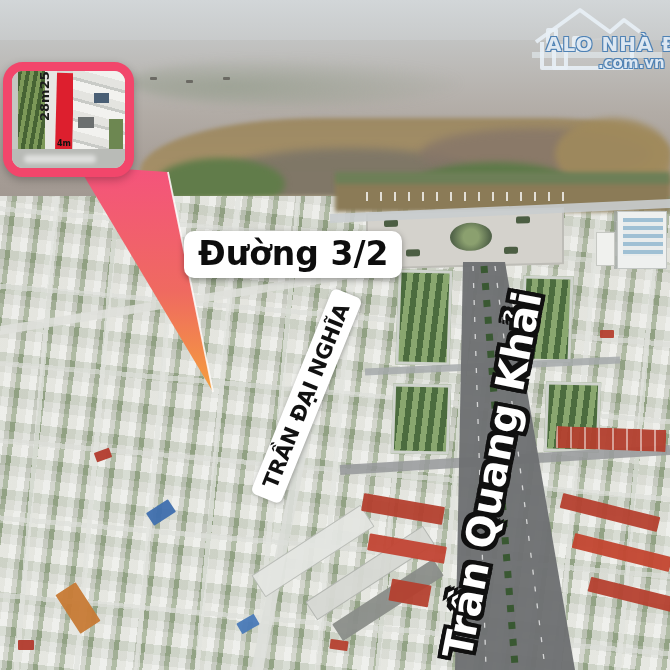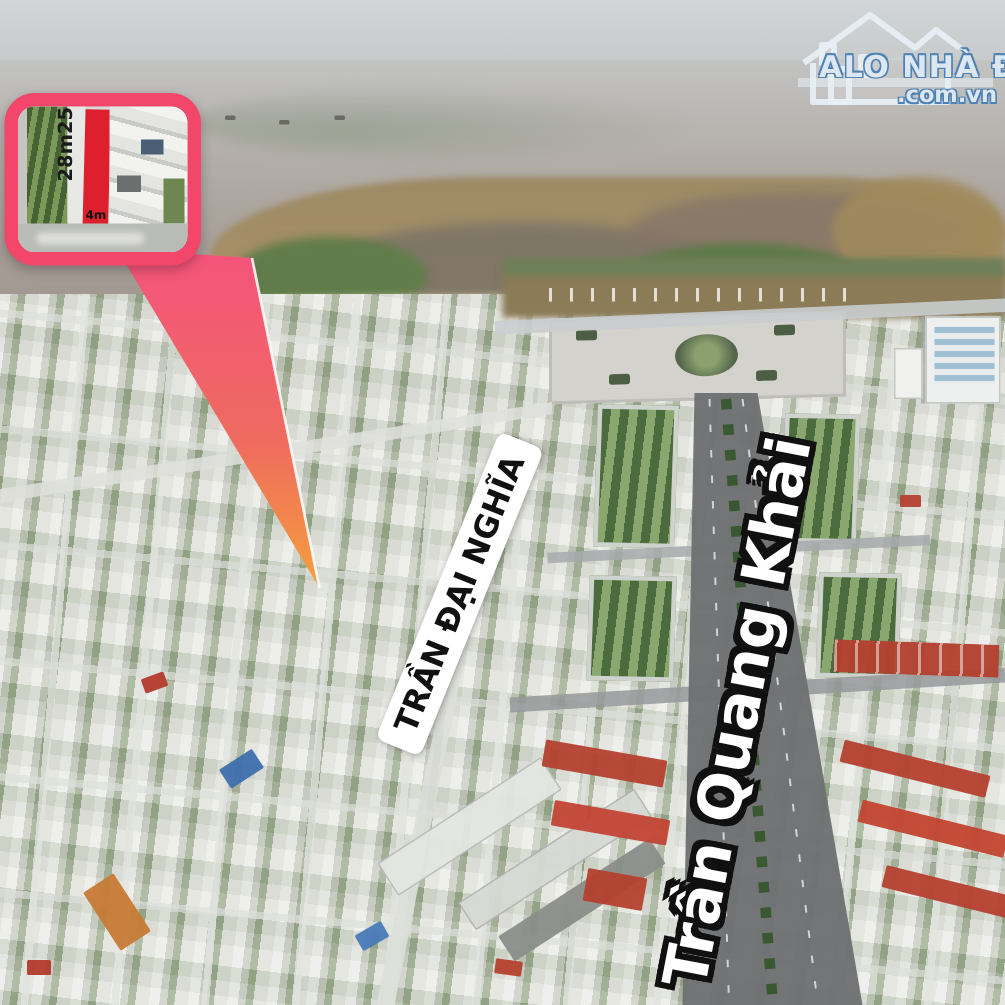--- a/index.html
+++ b/index.html
@@ -223,20 +223,21 @@
     <div class="in-bldgs"></div>
     <div class="in-roofblue"></div>
     <div class="in-roofdark"></div>
     <div class="in-greenR"></div>
     <div class="in-road"></div>
     <div class="in-blur"></div>
     <div class="in-depth">28m25</div>
     <div class="in-front">4m</div>
   </div>
 
+  <div class="lbl-32">Đường 3/2</div>
   <div class="lbl-tdn">TRẦN ĐẠI NGHĨA</div>
   <div class="lbl-tqk">Trần Quang Khải</div>
 
   <div class="logo">
     <svg width="140" height="80" viewBox="0 0 140 80" style="left:0;top:0;">
       <g fill="rgba(255,255,255,0.10)" stroke="rgba(232,240,246,0.9)" stroke-width="4" stroke-linejoin="round">
         <path d="M8,40 L52,8 L82,30 L96,18 L112,30" fill="none"></path>
         <path d="M14,40 L14,66 L104,66 L104,34"></path>
         <rect x="20" y="28" width="8" height="12"></rect>
         <rect x="26" y="44" width="12" height="22"></rect>

